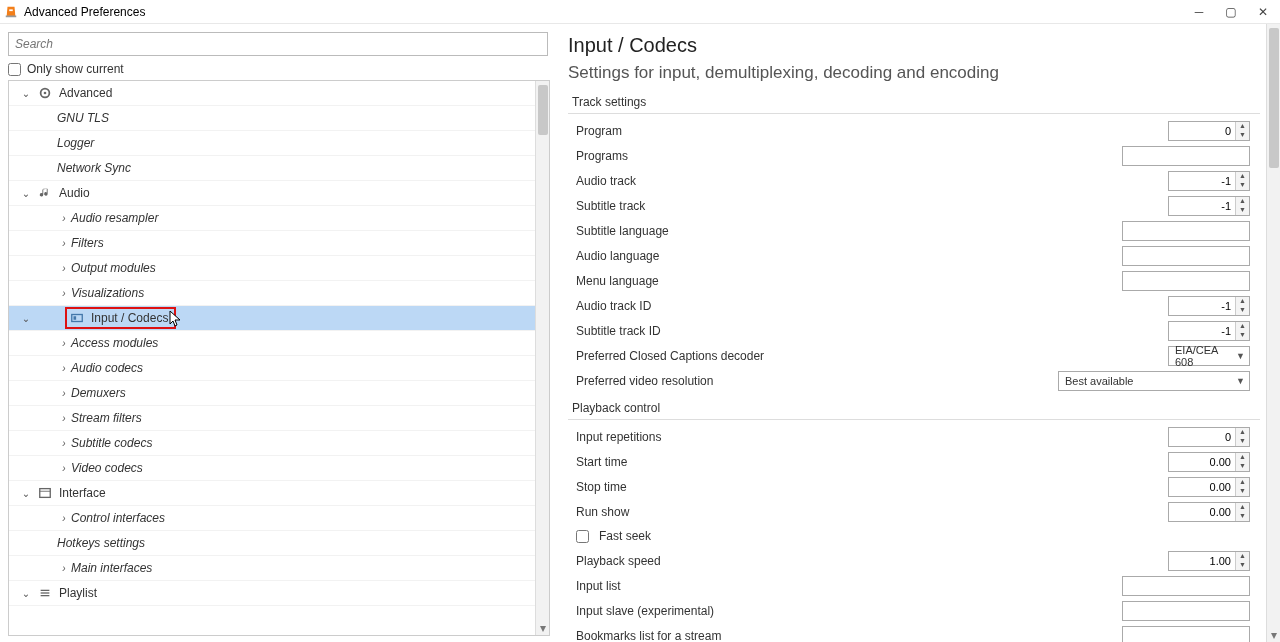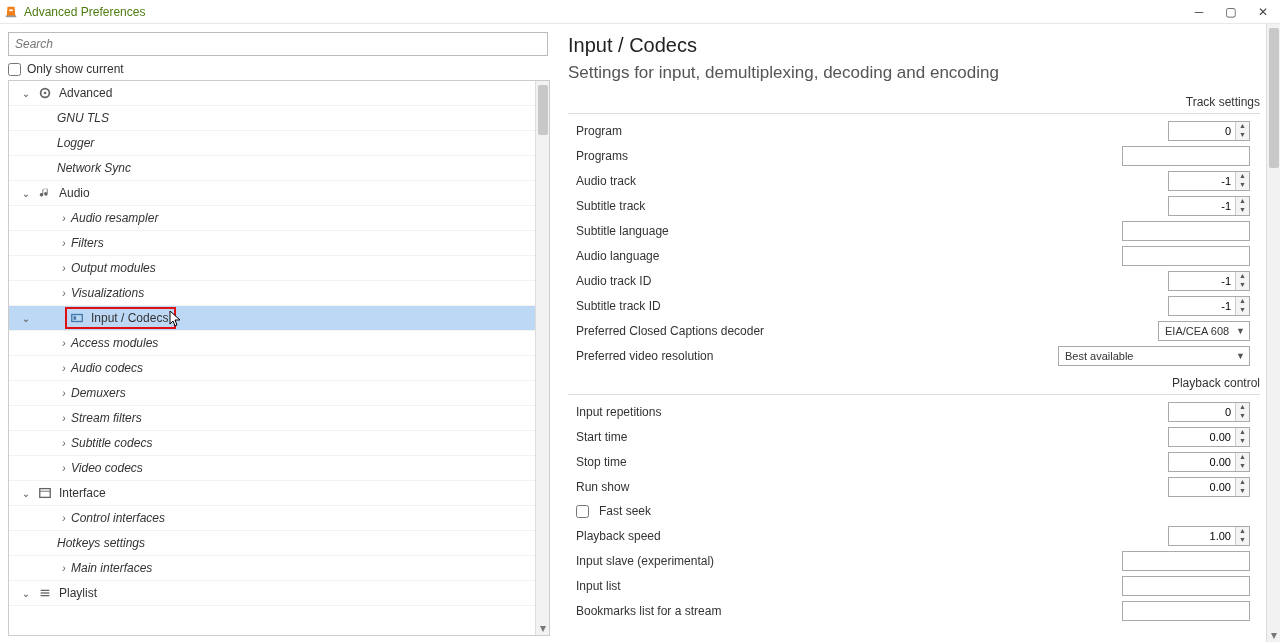--- a/index.html
+++ b/index.html
@@ -1,20 +1,20 @@
 <!DOCTYPE html>
 <html><head>
 <meta charset="utf-8">
 <style>
 * { box-sizing: border-box; margin: 0; padding: 0; }
 body { font-family: "Segoe UI", Tahoma, sans-serif; font-size: 12px; color: #333; background: #fff; width: 1280px; height: 642px; overflow: hidden; }
 
 .titlebar { display: flex; align-items: center; height: 24px; padding: 0 4px; background: #fff; border-bottom: 1px solid #e8e8e8; }
 .titlebar .app-icon { width: 14px; height: 14px; margin-right: 6px; }
-.titlebar .title { flex: 1; font-size: 12px; color: #4d7c0f; }
+.titlebar .title { flex: 1; font-size: 12px; color: #000000; }
 .titlebar .win-btns { display: flex; gap: 18px; padding-right: 6px; }
 .titlebar .win-btn { width: 14px; height: 14px; display: flex; align-items: center; justify-content: center; color: #444; cursor: pointer; }
 
 .content { display: flex; height: calc(642px - 24px); }
 
 .left-pane { width: 556px; display: flex; flex-direction: column; padding: 8px 6px 6px 8px; }
 .search-input { width: 540px; height: 24px; border: 1px solid #bbb; padding: 2px 6px; font-size: 12px; margin-bottom: 6px; font-style: italic; }
 .onlycurrent { display: flex; align-items: center; gap: 6px; margin-bottom: 4px; font-size: 12px; color: #333; }
 .onlycurrent input { width: 13px; height: 13px; }
 
@@ -37,32 +37,32 @@
 .cursor-img { position: absolute; width: 14px; height: 18px; pointer-events: none; }
 
 .right-pane { flex: 1; position: relative; padding: 8px 0 0 12px; overflow: hidden; }
 .right-scroll-area { position: absolute; top: 0; right: 0; width: 14px; height: 100%; background: #f2f2f2; border-left: 1px solid #ddd; }
 .right-scroll-area .thumb { position: absolute; top: 4px; left: 2px; width: 10px; height: 140px; background: #c8c8c8; border-radius: 2px; }
 .right-scroll-area .arrow { position: absolute; left: 0; width: 14px; height: 14px; display: flex; align-items: center; justify-content: center; color: #777; }
 
 .page-title { font-size: 20px; font-weight: 400; color: #222; margin: 2px 0 6px; }
 .page-sub { font-size: 17px; color: #555; margin-bottom: 10px; }
 
-.section-head { font-size: 12px; color: #333; border-bottom: 1px solid #ddd; padding: 2px 0 4px 4px; margin: 6px 20px 4px 0; text-align: right; }
+.section-head { font-size: 12px; color: #333; border-bottom: 1px solid #ddd; padding: 2px 0 4px 4px; margin: 6px 20px 4px 0; }
 
 .field-row { display: flex; align-items: center; height: 25px; padding-left: 8px; padding-right: 30px; }
 .field-row .flabel { flex: 1; font-size: 12px; color: #333; }
 .spin-box { display: flex; align-items: center; width: 82px; height: 20px; border: 1px solid #aaa; background: #fff; }
 .spin-box input { flex: 1; border: none; text-align: right; font-size: 11px; padding-right: 4px; width: 100%; outline: none; }
 .spin-box .spin-btns { width: 14px; height: 100%; border-left: 1px solid #ccc; display: flex; flex-direction: column; }
 .spin-box .spin-btns span { flex: 1; font-size: 7px; text-align: center; line-height: 8px; color: #555; background: #f4f4f4; cursor: pointer; }
 .text-input { width: 128px; height: 20px; border: 1px solid #aaa; background: #fff; }
 .combo { display: flex; align-items: center; height: 20px; border: 1px solid #aaa; background: #fff; padding: 0 4px 0 6px; font-size: 11px; }
 .combo .caret { margin-left: auto; font-size: 9px; color: #555; }
-.combo.small { width: 92px; }
+.combo.small { width: 82px; }
 .combo.big { width: 192px; gap: 37px; }
 .chk-row { display: flex; align-items: center; height: 24px; padding-left: 8px; gap: 10px; }
 .chk-row input { width: 13px; height: 13px; }
 </style>
 </head>
 <body>
 
 <div class="titlebar">
   <span class="app-icon">
     <svg viewBox="0 0 16 16" width="14" height="14">
@@ -261,20 +261,24 @@
     </div>
     <div class="field-row">
       <span class="flabel">Subtitle language</span>
       <input class="text-input" value="" style="">
     </div>
     <div class="field-row">
       <span class="flabel">Audio language</span>
       <input class="text-input" value="" style="">
     </div>
     <div class="field-row">
+      <span class="flabel">Menu language</span>
+      <input class="text-input" value="" style="">
+    </div>
+    <div class="field-row">
       <span class="flabel">Audio track ID</span>
       <div class="spin-box">
           <input value="-1" style="">
           <div class="spin-btns">
             <span>▲</span>
             <span>▼</span>
           </div>
         </div>
     </div>
     <div class="field-row">
@@ -352,25 +356,25 @@
       <span class="flabel">Playback speed</span>
       <div class="spin-box">
           <input value="1.00" style="">
           <div class="spin-btns">
             <span>▲</span>
             <span>▼</span>
           </div>
         </div>
     </div>
     <div class="field-row">
+      <span class="flabel">Input list</span>
+      <input class="text-input" value="" style="">
+    </div>
+    <div class="field-row">
       <span class="flabel">Input slave (experimental)</span>
-      <input class="text-input" value="" style="">
-    </div>
-    <div class="field-row">
-      <span class="flabel">Input list</span>
       <input class="text-input" value="" style="">
     </div>
     <div class="field-row">
       <span class="flabel">Bookmarks list for a stream</span>
       <input class="text-input" value="" style="">
     </div>
 
     <div class="right-scroll-area">
       <span class="arrow" style="top:0">▴</span>
       <div class="thumb"></div>

